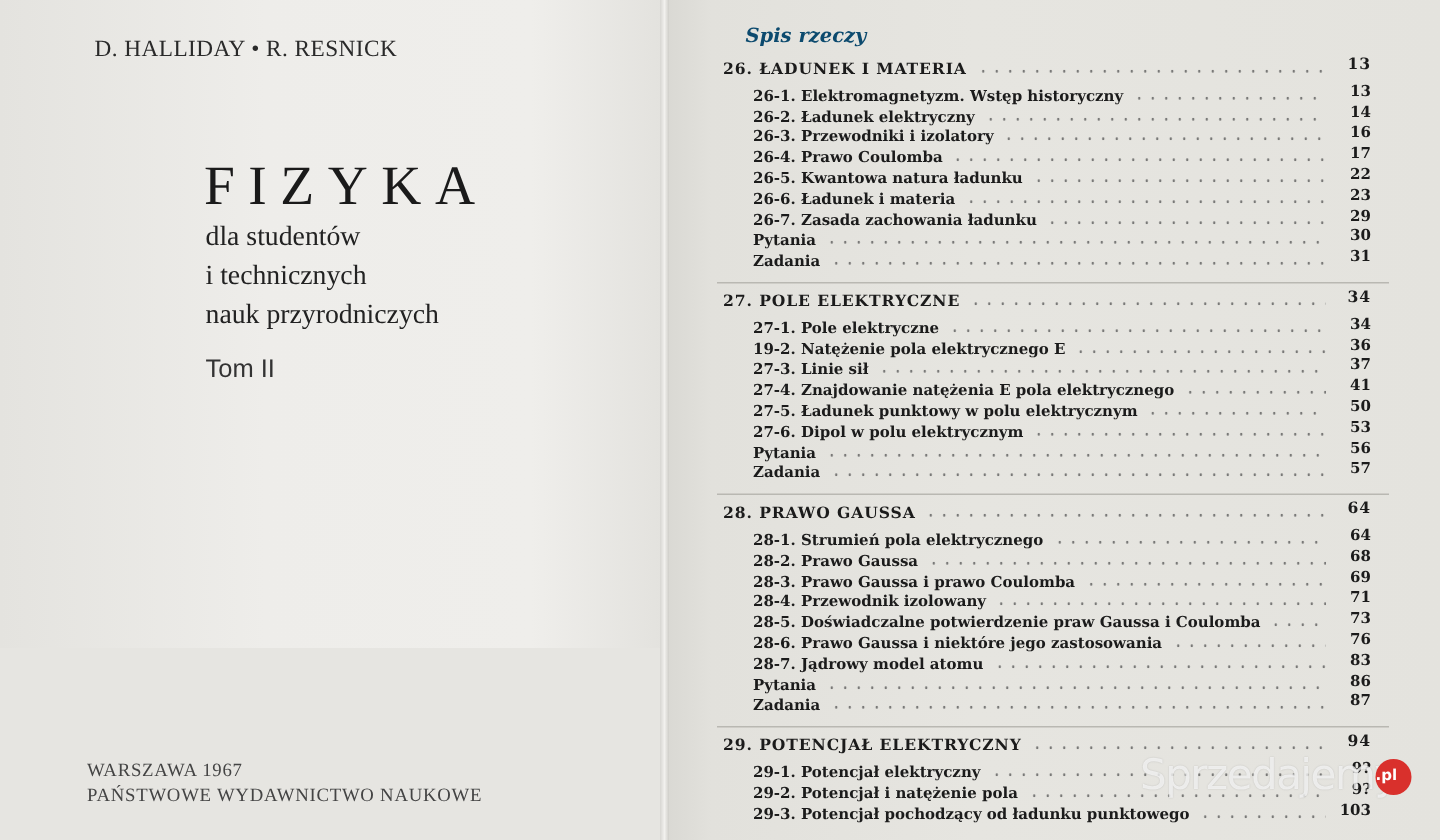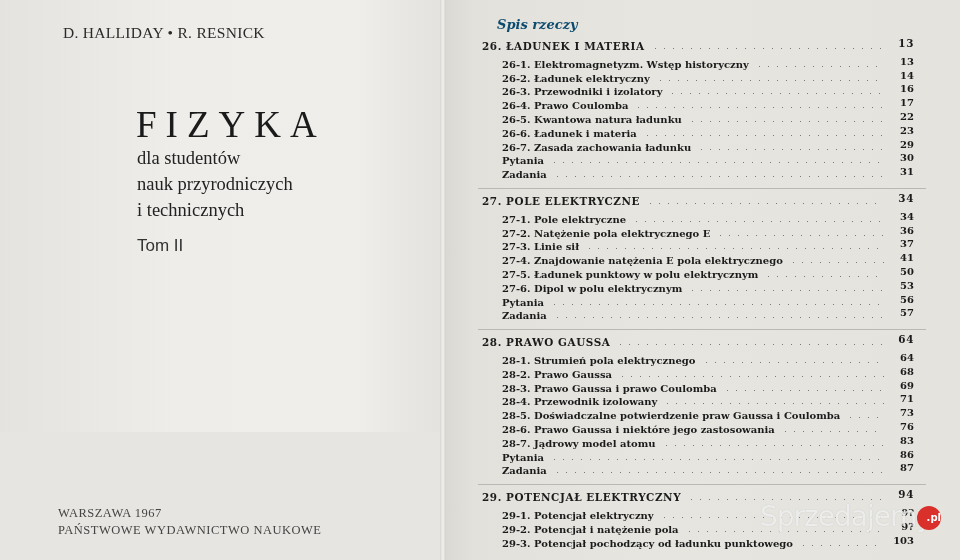--- a/index.html
+++ b/index.html
@@ -69,33 +69,33 @@
     flex:none; width:24px; text-align:right; font-weight:bold; position:relative; top:-3px;
   }
   .watermark {
     position:absolute; left:760px; top:500px;
     font-family:"DejaVu Sans", sans-serif; font-size:28px; color:rgba(255,255,255,0.72);
     letter-spacing:-1px; text-shadow:0 0 1px rgba(120,120,120,0.4);
   }
   .wm-badge {
     position:absolute; left:917px; top:506px; width:24px; height:24px; border-radius:50%;
     background:#d9302c; color:#fff; font-family:"DejaVu Sans", sans-serif; font-weight:bold;
-    font-size:10px; line-height:24px; text-align:right;
+    font-size:10px; line-height:24px; text-align:left;
   }
 </style>
 </head>
 <body>
 
 <div class="page-left">
   <div class="authors">D. HALLIDAY • R. RESNICK</div>
   <div class="book-title">FIZYKA</div>
   <div class="subtitle">
     <div>dla studentów</div>
+    <div>i technicznych</div>
     <div>nauk przyrodniczych</div>
-    <div>i technicznych</div>
   </div>
   <div class="volume">Tom II</div>
   <div class="imprint">
     <div>WARSZAWA 1967</div>
     <div>PAŃSTWOWE WYDAWNICTWO NAUKOWE</div>
   </div>
 </div>
 
 <div class="page-right"></div>
 <div class="gutter"></div>
@@ -161,21 +161,21 @@
         <span class="label">27. POLE ELEKTRYCZNE</span>
         <span class="leader"></span>
         <span class="page">34</span>
       </div>
       <div class="row section-row">
         <span class="label">27-1. Pole elektryczne</span>
         <span class="leader"></span>
         <span class="page">34</span>
       </div>
       <div class="row section-row">
-        <span class="label">27-2. Natężenie pola elektrycznego E</span>
+        <span class="label">19-2. Natężenie pola elektrycznego E</span>
         <span class="leader"></span>
         <span class="page">36</span>
       </div>
       <div class="row section-row">
         <span class="label">27-3. Linie sił</span>
         <span class="leader"></span>
         <span class="page">37</span>
       </div>
       <div class="row section-row">
         <span class="label">27-4. Znajdowanie natężenia E pola elektrycznego</span>

